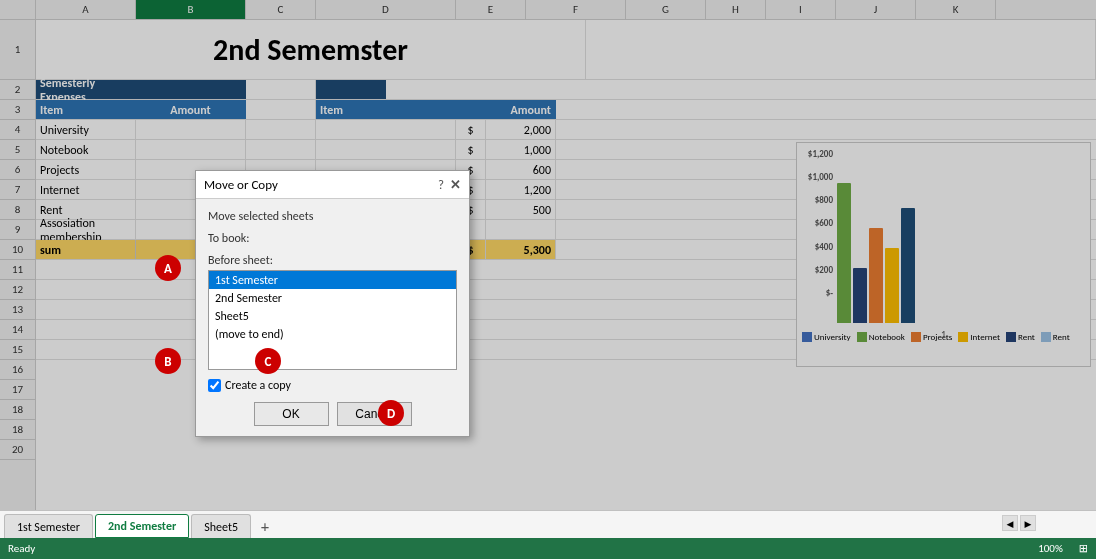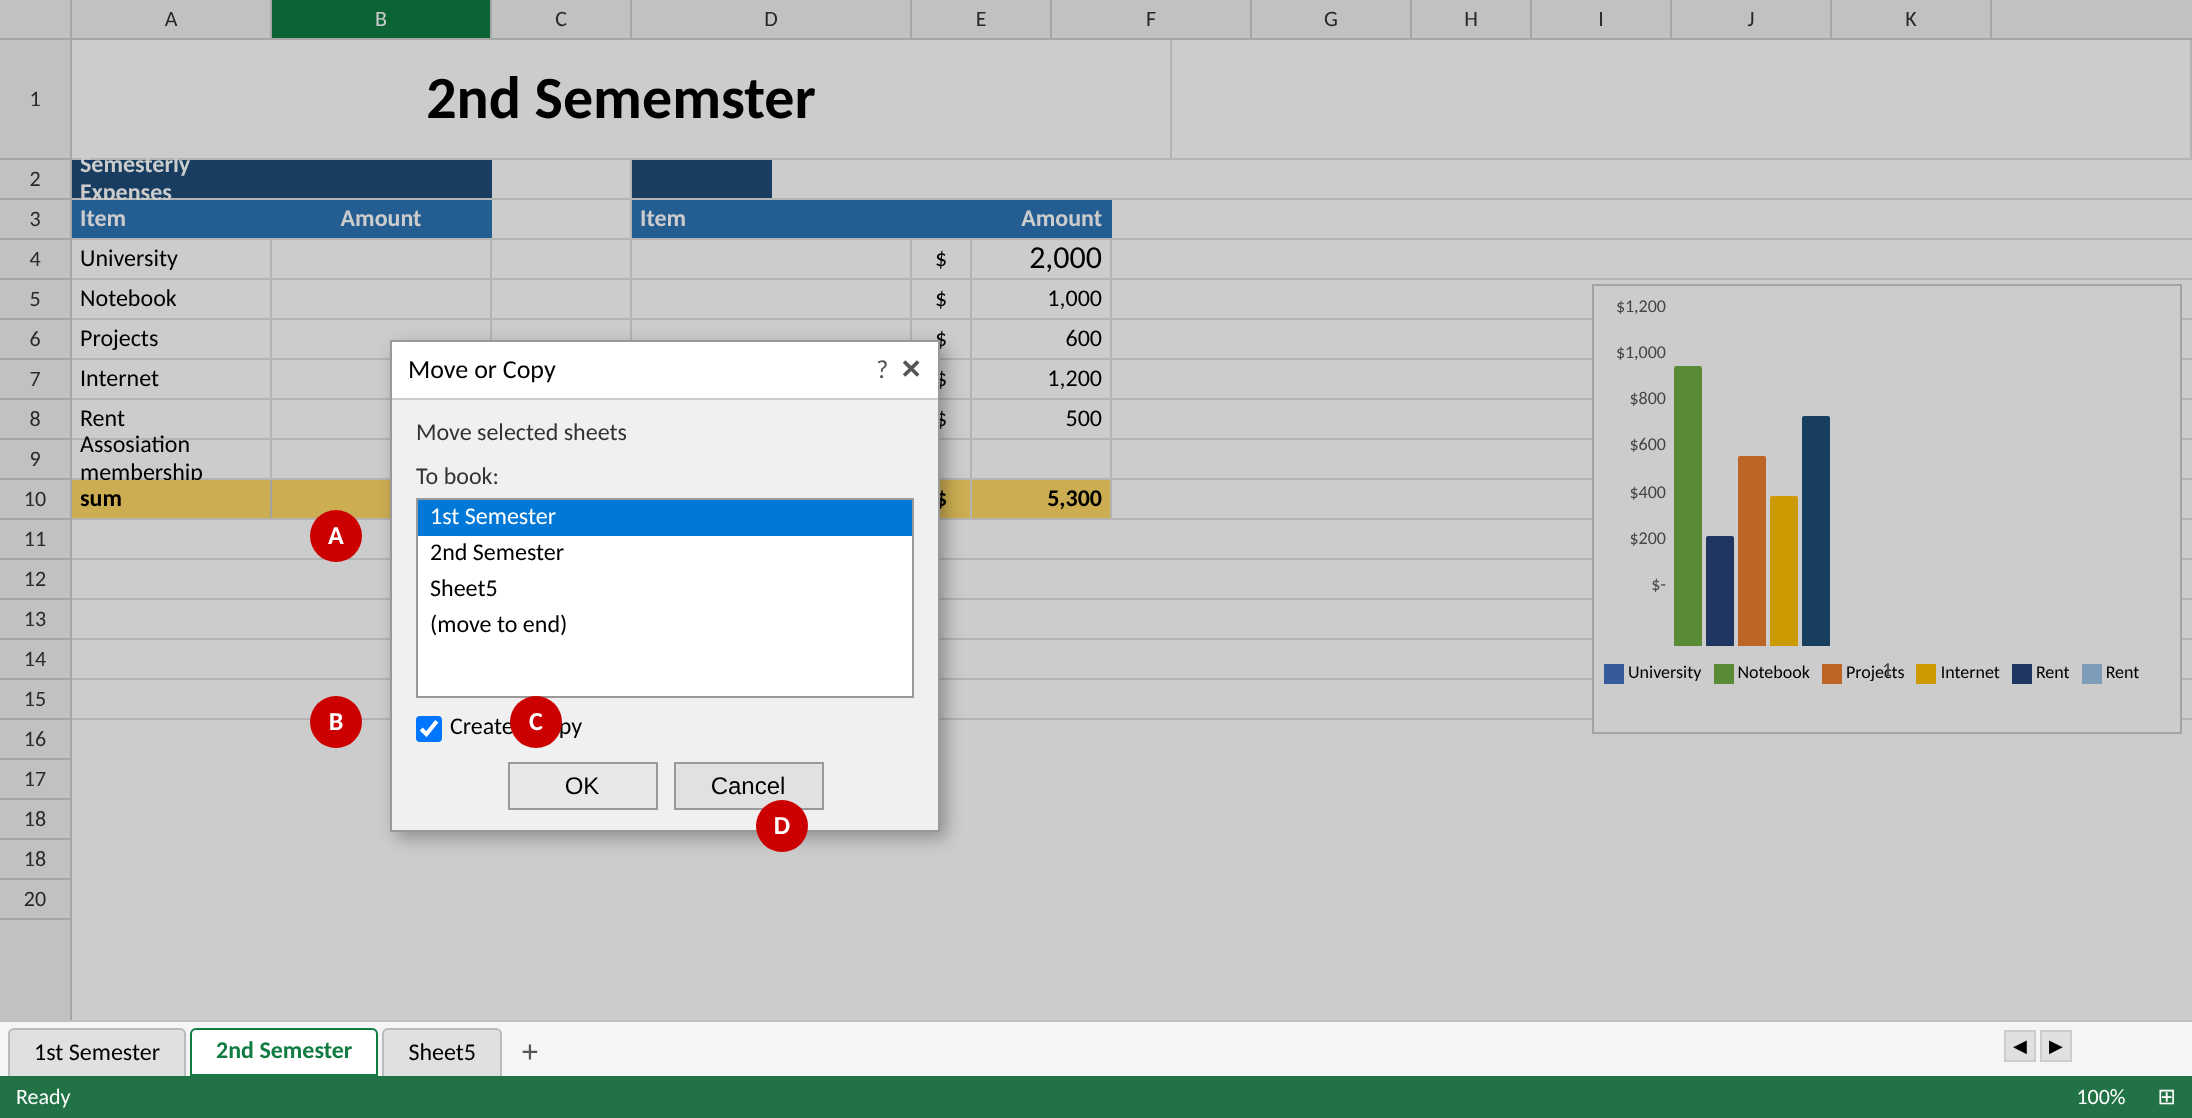--- a/index.html
+++ b/index.html
@@ -25,21 +25,21 @@
 
     
     .chart-area { position: absolute; right: 5px; top: 130px; width: 290px; height: 220px; background: #fff; border: 1px solid #ccc; padding: 5px; }
 
     
     .legend { display: flex; flex-wrap: wrap; gap: 3px; margin-top: 4px; font-size: 9px; }
     .legend-item { display: flex; align-items: center; gap: 2px; }
 
     
     .bar-chart { width: 100%; height: 170px; display: flex; align-items: flex-end; gap: 2px; padding: 0 10px 20px 30px; position: relative; }
-    .y-axis { position: absolute; left: 0; top: 0; height: 150px; display: flex; flex-direction: column; justify-content: space-between; font-size: 9px; color: #555; text-align: right; width: 28px; }
+    .y-axis { position: absolute; left: 0; top: 0; height: 150px; display: flex; flex-direction: column; justify-content: space-between; font-size: 9px; color: #555; text-align: right; width: 28px; font-weight: bold; }
 
     
     .col-b-header { background: #107c41 !important; color: #fff !important; }
 
     
     .modal-overlay { position: absolute; top: 0; left: 0; width: 100%; height: 100%; background: rgba(0,0,0,0.2); z-index: 10; }
 
     
     .dialog { position: absolute; top: 170px; left: 195px; width: 275px; background: #f0f0f0; border: 1px solid #999; box-shadow: 3px 3px 8px rgba(0,0,0,0.3); z-index: 20; font-size: 12px; }
     .dialog-titlebar { background: #fff; padding: 6px 8px; display: flex; align-items: center; justify-content: space-between; border-bottom: 1px solid #ccc; font-size: 13px; font-weight: normal; gap: 40px; }
@@ -144,21 +144,21 @@
         <div style="width:70px; background:#2e75b6; color:#fff; font-weight:bold; display:flex; align-items:center; justify-content:flex-end; padding:0 4px; border-right:1px solid #2e75b6; font-size:12px;">Amount</div>
         <div style="flex:1; background:#fff;"></div>
       </div>
 
       <div style="display:flex; height:20px; border-bottom:1px solid #e0e0e0;">
         <div style="width:100px; border-right:1px solid #e0e0e0; padding:0 4px; display:flex; align-items:center; font-size:12px;">University</div>
         <div style="width:110px; border-right:1px solid #e0e0e0; padding:0 4px; display:flex; align-items:center;"></div>
         <div style="width:70px; border-right:1px solid #e0e0e0;"></div>
         <div style="width:140px; border-right:1px solid #e0e0e0; padding:0 4px; display:flex; align-items:center; font-size:12px;"></div>
         <div style="width:30px; border-right:1px solid #e0e0e0; display:flex; align-items:center; justify-content:center; font-size:12px;">$</div>
-        <div style="width:70px; border-right:1px solid #e0e0e0; padding:0 4px; display:flex; align-items:center; justify-content:flex-end; font-size:16px;">2,000</div>
+        <div style="width:70px; border-right:1px solid #e0e0e0; padding:0 4px; display:flex; align-items:center; justify-content:flex-end; font-size:12px;">2,000</div>
         <div style="flex:1;"></div>
       </div>
 
       <div style="display:flex; height:20px; border-bottom:1px solid #e0e0e0;">
         <div style="width:100px; border-right:1px solid #e0e0e0; padding:0 4px; display:flex; align-items:center; font-size:12px;">Notebook</div>
         <div style="width:110px; border-right:1px solid #e0e0e0;"></div>
         <div style="width:70px; border-right:1px solid #e0e0e0;"></div>
         <div style="width:140px; border-right:1px solid #e0e0e0;"></div>
         <div style="width:30px; border-right:1px solid #e0e0e0; display:flex; align-items:center; justify-content:center; font-size:12px;">$</div>
         <div style="width:70px; border-right:1px solid #e0e0e0; padding:0 4px; display:flex; align-items:center; justify-content:flex-end; font-size:12px;">1,000</div>
@@ -292,20 +292,21 @@
     <div class="dialog-titlebar">
       <span class="dialog-title">Move or Copy</span>
       <div class="dialog-controls">
         <span class="dialog-help">?</span>
         <span class="dialog-close">✕</span>
       </div>
     </div>
     <div class="dialog-body">
       <div class="dialog-label">Move selected sheets</div>
       <div class="dialog-label2">To book:</div>
+      <div class="dialog-label2">Before sheet:</div>
       <div class="sheet-list">
         <div class="sheet-item selected">1st Semester</div>
         <div class="sheet-item">2nd Semester</div>
         <div class="sheet-item">Sheet5</div>
         <div class="sheet-item">(move to end)</div>
       </div>
       <div class="dialog-checkbox-row">
         <input type="checkbox" id="create-copy-cb" checked="" style="">
         <label for="create-copy-cb">Create a copy</label>
       </div>

